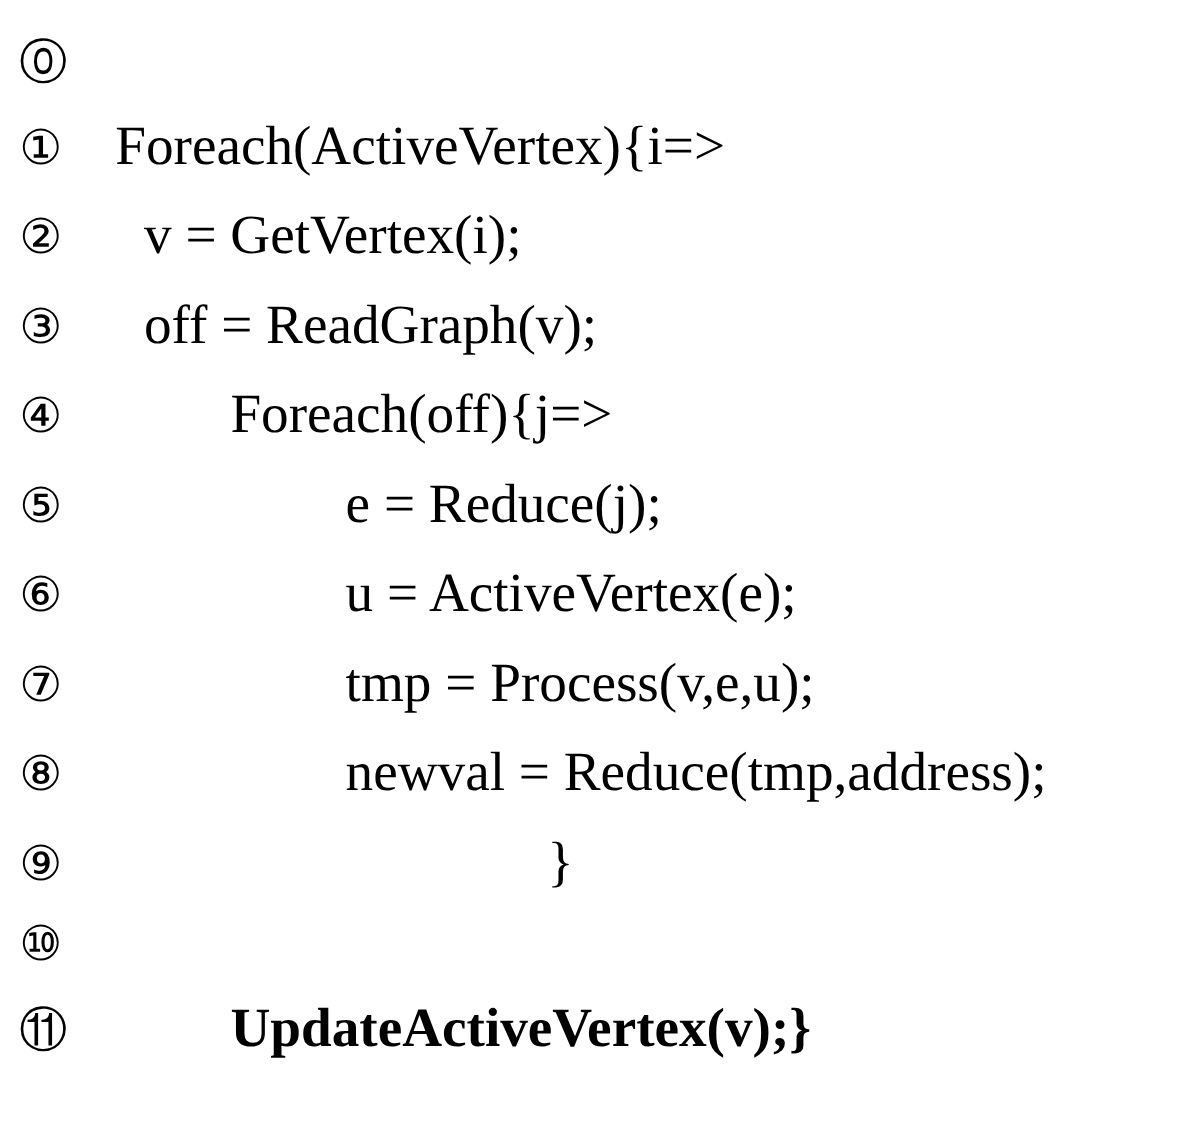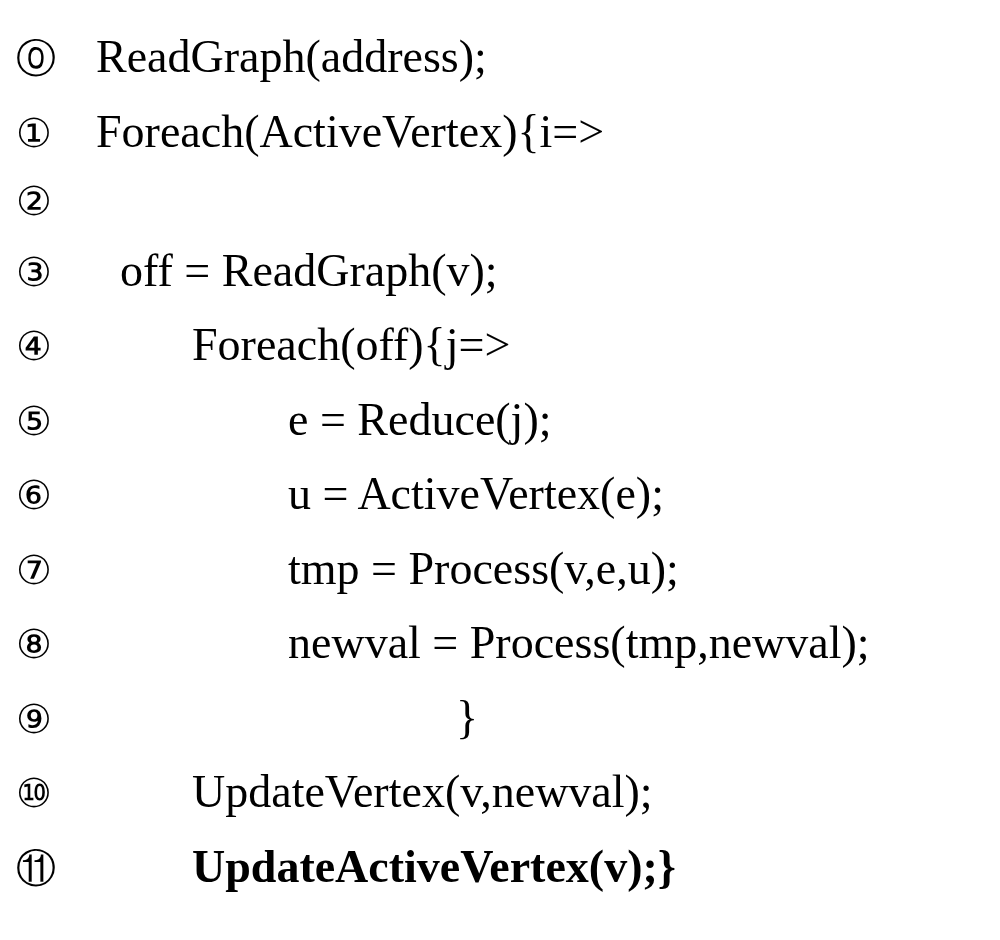--- a/index.html
+++ b/index.html
@@ -32,28 +32,28 @@
       white-space: pre;
       font-family: "Times New Roman", Times, serif;
     }
   </style>
 </head>
 <body>
 
 <div class="container">
     <div class="line">
       <span class="marker">⓪</span>
-      <span class="code" style="padding-left: 0px;">ReadGraph(address);</span>
     </div>
     <div class="line">
       <span class="marker">①</span>
       <span class="code" style="padding-left: 0px;">Foreach(ActiveVertex){i=&gt;</span>
     </div>
     <div class="line">
       <span class="marker">②</span>
+      <span class="code" style="padding-left: 24px;">v = GetVertex(i);</span>
     </div>
     <div class="line">
       <span class="marker">③</span>
       <span class="code" style="padding-left: 24px;">off = ReadGraph(v);</span>
     </div>
     <div class="line">
       <span class="marker">④</span>
       <span class="code" style="padding-left: 96px;">Foreach(off){j=&gt;</span>
     </div>
     <div class="line">
@@ -63,27 +63,26 @@
     <div class="line">
       <span class="marker">⑥</span>
       <span class="code" style="padding-left: 192px;">u = ActiveVertex(e);</span>
     </div>
     <div class="line">
       <span class="marker">⑦</span>
       <span class="code" style="padding-left: 192px;">tmp = Process(v,e,u);</span>
     </div>
     <div class="line">
       <span class="marker">⑧</span>
-      <span class="code" style="padding-left: 192px;">newval = Process(tmp,newval);</span>
+      <span class="code" style="padding-left: 192px;">newval = Reduce(tmp,address);</span>
     </div>
     <div class="line">
       <span class="marker">⑨</span>
       <span class="code" style="padding-left: 360px;">}</span>
     </div>
     <div class="line">
       <span class="marker">⑩</span>
-      <span class="code" style="padding-left: 96px;">UpdateVertex(v,newval);</span>
     </div>
     <div class="line">
       <span class="marker">⑪</span>
       <span class="code" style="padding-left: 96px; font-weight: bold;">UpdateActiveVertex(v);}</span>
     </div>
   </div>
 
 </body></html>

